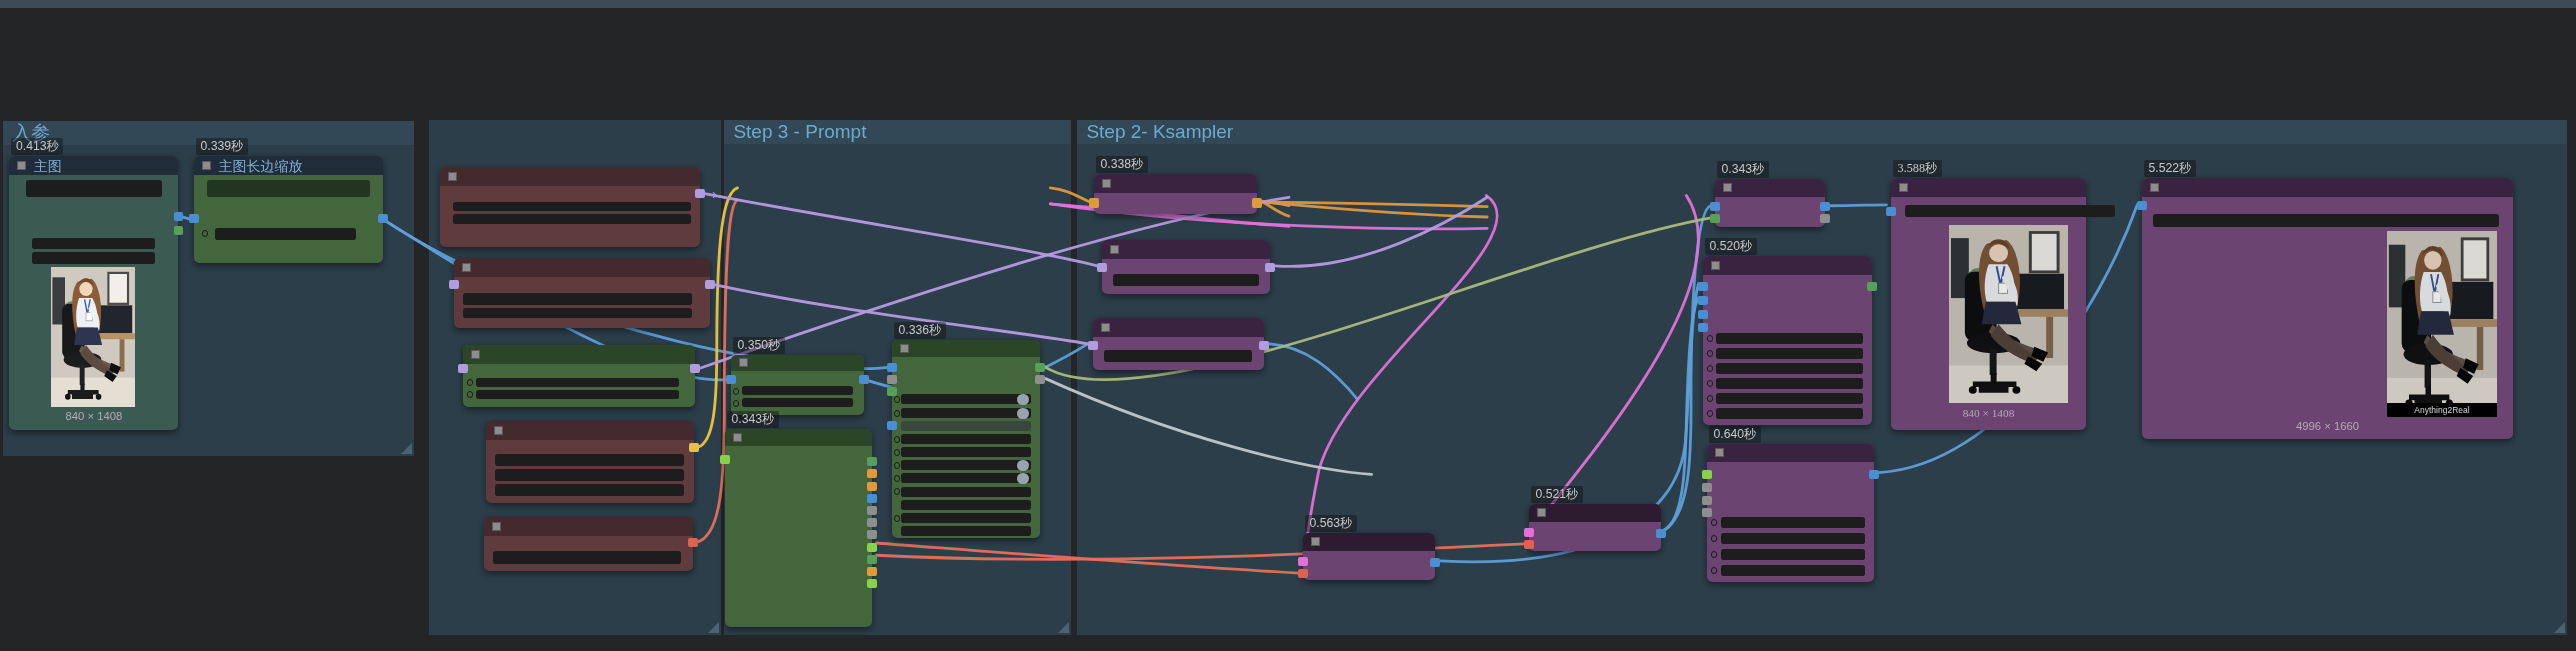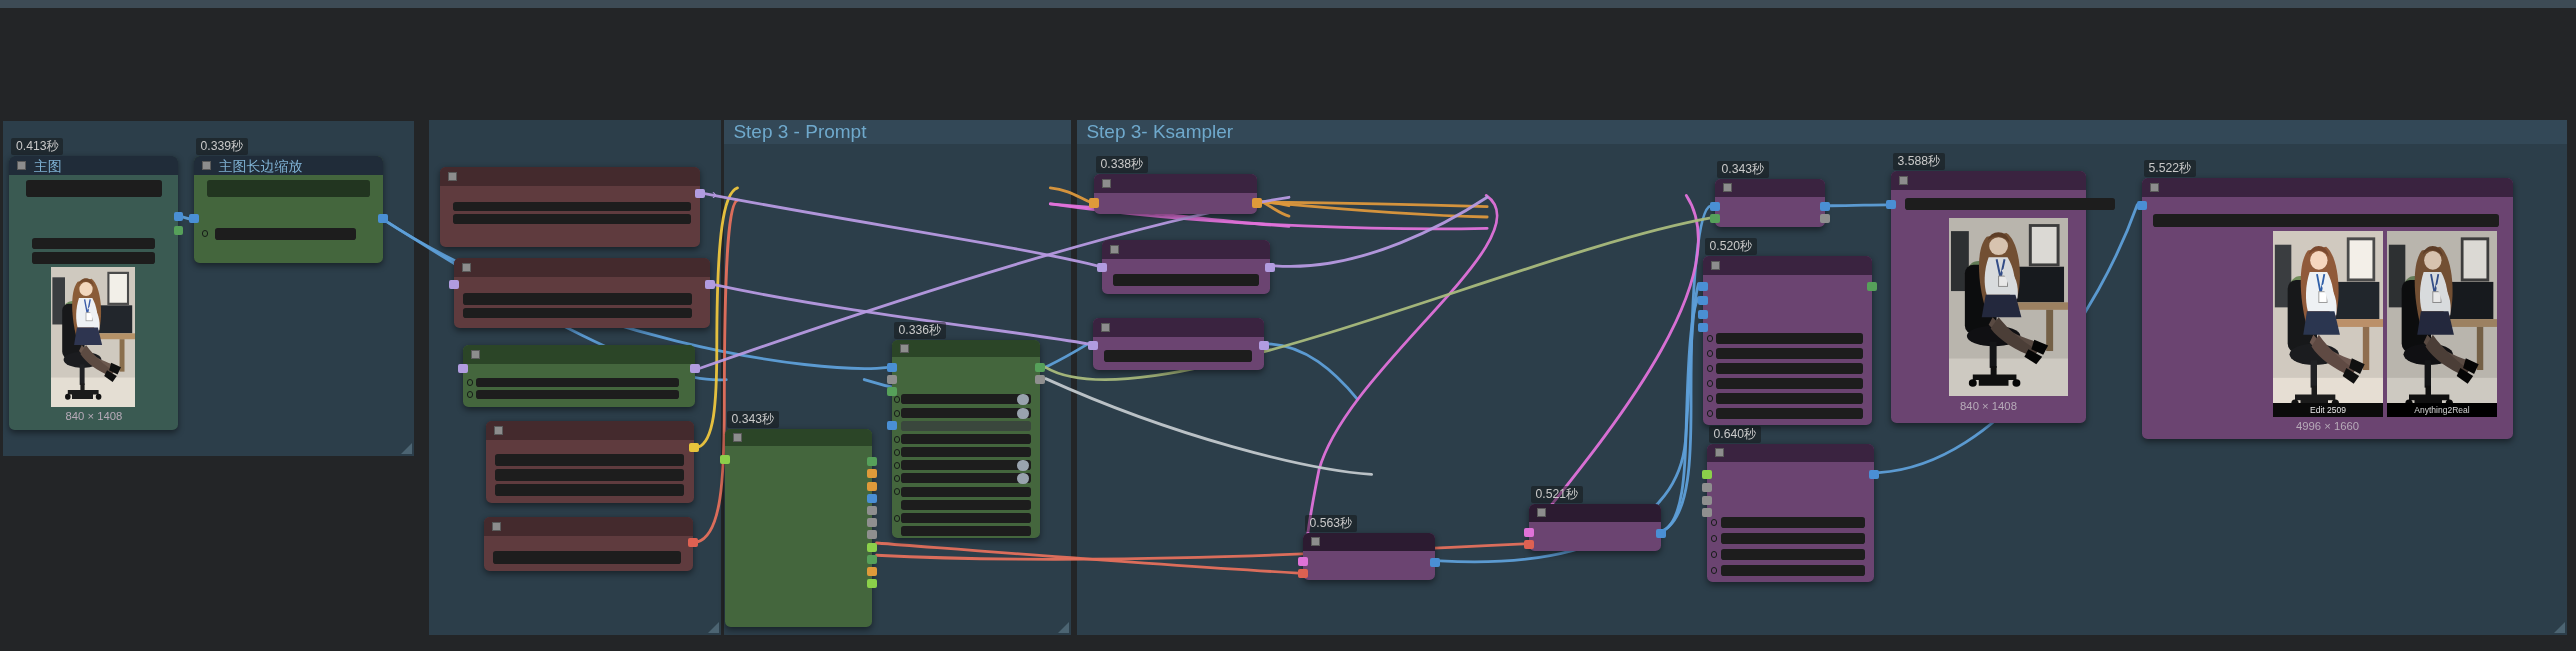--- a/index.html
+++ b/index.html
@@ -86,31 +86,32 @@
     <path d="M86 130 L100 136 L95 146 L83 140 Z" fill="#101010"></path>
     <path d="M80 140 L94 148 L88 156 L76 148 Z" fill="#101010"></path>
   </symbol>
 </svg>
 
 <div id="topstrip"></div>
 
 <div id="canvas">
 
   <div class="group" style="left:2.8px;top:121px;width:411px;height:335px;">
+    <div class="gtitle">入参</div>
     <div class="gcorner"></div>
   </div>
   <div class="group" style="left:429px;top:120px;width:292px;height:515px;">
     <div class="gcorner"></div>
   </div>
   <div class="group" style="left:724px;top:120px;width:347px;height:515px;">
     <div class="gtitle">Step 3 - Prompt</div>
     <div class="gcorner"></div>
   </div>
   <div class="group" style="left:1077px;top:120px;width:1490px;height:515px;">
-    <div class="gtitle">Step 3- Ksampler</div>
+    <div class="gtitle">Step 2- Ksampler</div>
     <div class="gcorner"></div>
   </div>
 
   <svg id="wires" width="2576" height="652" viewBox="0 0 2742 694">
     <g stroke="#5e9fd8">
       <path d="M195,231 C199,232 200,233 203,233"></path>
       <path d="M407,233 C560,330 700,410 773,404"></path>
       <path d="M407,233 C600,360 870,400 945,391"></path>
       <path d="M920,404 C1030,440 1110,395 1158,366"></path>
       <path d="M1768,566 C1802,552 1800,470 1800,420 C1800,300 1808,222 1821,219"></path>
@@ -231,20 +232,32 @@
 
   <div class="node n-red" style="left:484px;top:517px;width:209px;height:54px;">
     <div class="head">
         <span class="sq"></span>
       </div>
     <span class="port p-red" style="right:-4.7px;top:20.7px;"></span>
     <div class="row" style="left:9.4px;top:34px;width:188px;height:13px;"></div>
   </div>
 
 
+  <div class="node n-green" style="left:731px;top:355px;width:133px;height:60px;">
+    <div class="time">0.350秒</div>
+    <div class="head" style="height:16px;">
+        <span class="sq" style="top:2.8px;"></span>
+      </div>
+    <span class="port p-blue" style="left:-4.7px;top:20px;"></span>
+    <span class="port p-blue" style="right:-4.7px;top:20px;"></span>
+    <span class="oport" style="left:1.9px;top:33px;"></span>
+    <span class="oport" style="left:1.9px;top:45px;"></span>
+    <div class="row" style="left:11.3px;top:31px;width:111px;height:9.4px;"></div>
+    <div class="row" style="left:11.3px;top:43px;width:111px;height:9.4px;"></div>
+  </div>
 
   <div class="node n-green" style="left:892px;top:340px;width:148px;height:198px;">
     <div class="time">0.336秒</div>
     <div class="head" style="height:17px;">
         <span class="sq" style="top:3.8px;"></span>
       </div>
     <span class="port p-blue" style="left:-4.7px;top:22.5px;"></span>
     <span class="port p-gray" style="left:-4.7px;top:35px;"></span>
     <span class="port p-green" style="left:-4.7px;top:47px;"></span>
     <span class="port p-green" style="right:-4.7px;top:22.5px;"></span>
@@ -391,21 +404,21 @@
   <div class="node n-purple2" style="left:1529px;top:504px;width:132px;height:47px;">
     <div class="time">0.521秒</div>
     <div class="head" style="height:18px;">
         <span class="sq" style="top:3.8px;"></span>
       </div>
     <span class="port p-pink" style="left:-4.7px;top:23.5px;"></span>
     <span class="port p-red" style="left:-4.7px;top:36px;"></span>
     <span class="port p-blue" style="right:-4.7px;top:25px;"></span>
   </div>
 
-  <div class="node n-purple" style="left:1891px;top:171px;width:195px;height:252px;">
+  <div class="node n-purple" style="left:1891px;top:178px;width:195px;height:252px;font-family:Liberation Serif, serif;">
     <div class="time">3.588秒</div>
     <div class="head">
         <span class="sq"></span>
       </div>
     <span class="port p-blue" style="left:-4.7px;top:29px;"></span>
     <div class="row" style="left:14px;top:27px;width:210px;height:12.2px;"></div>
     <div class="imgbox img-real" style="left:58px;top:47px;width:119px;height:178px;">
       <svg viewBox="0 0 120 190" preserveAspectRatio="none">
           <use href="#scene"></use>
         </svg>
@@ -413,26 +426,20 @@
     <div class="caption" style="left:0;right:0;top:229px;">840 × 1408</div>
   </div>
 
   <div class="node n-purple" style="left:2142px;top:178px;width:371px;height:261px;">
     <div class="time">5.522秒</div>
     <div class="head">
         <span class="sq"></span>
       </div>
     <span class="port p-blue" style="left:-4.7px;top:22.5px;"></span>
     <div class="row" style="left:11.3px;top:36px;width:346px;height:13px;"></div>
-    <div class="imgbox" style="left:131px;top:53px;width:110px;height:186px;">
-      <svg viewBox="0 0 120 190" preserveAspectRatio="none" style="filter:hue-rotate(-6deg) saturate(1.05);">
-          <use href="#scene"></use>
-        </svg>
-      <div class="imgcap">Edit 2509</div>
-    </div>
     <div class="imgbox img-real" style="left:245px;top:53px;width:110px;height:186px;">
       <svg viewBox="0 0 120 190" preserveAspectRatio="none">
           <use href="#scene"></use>
         </svg>
       <div class="imgcap">Anything2Real</div>
     </div>
     <div class="caption" style="left:0;right:0;top:242px;">4996 × 1660</div>
   </div>
 
 

